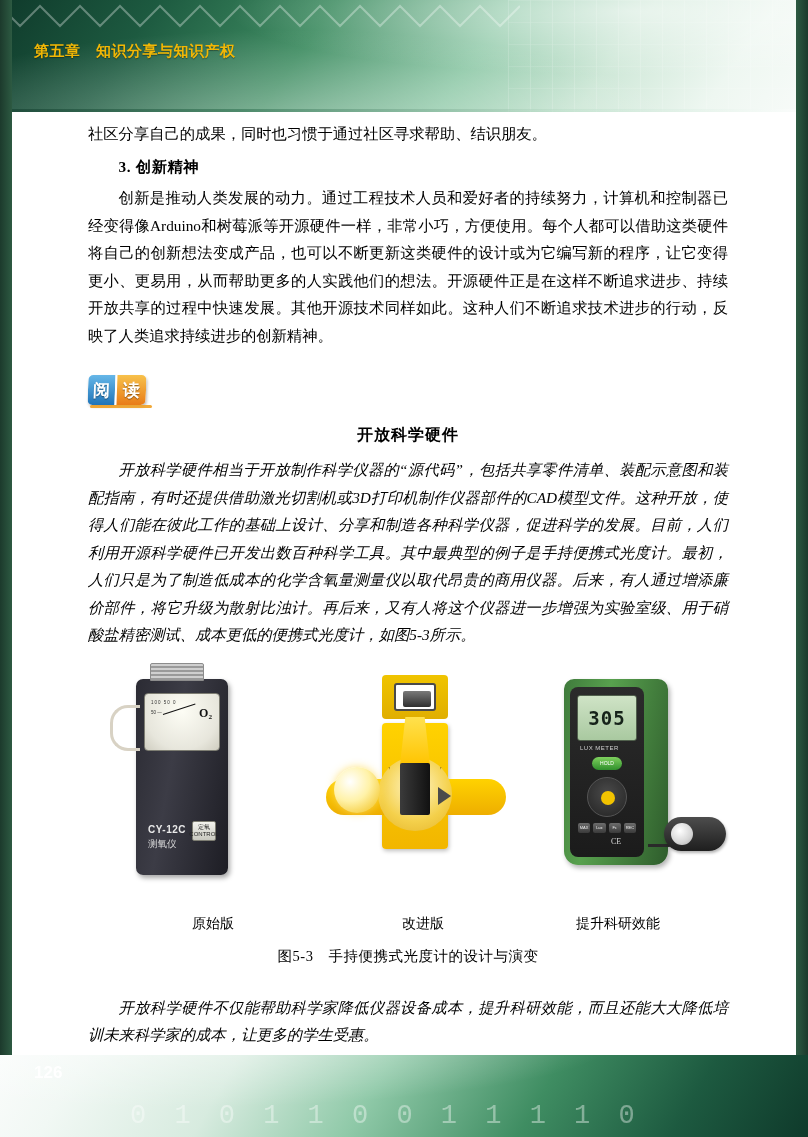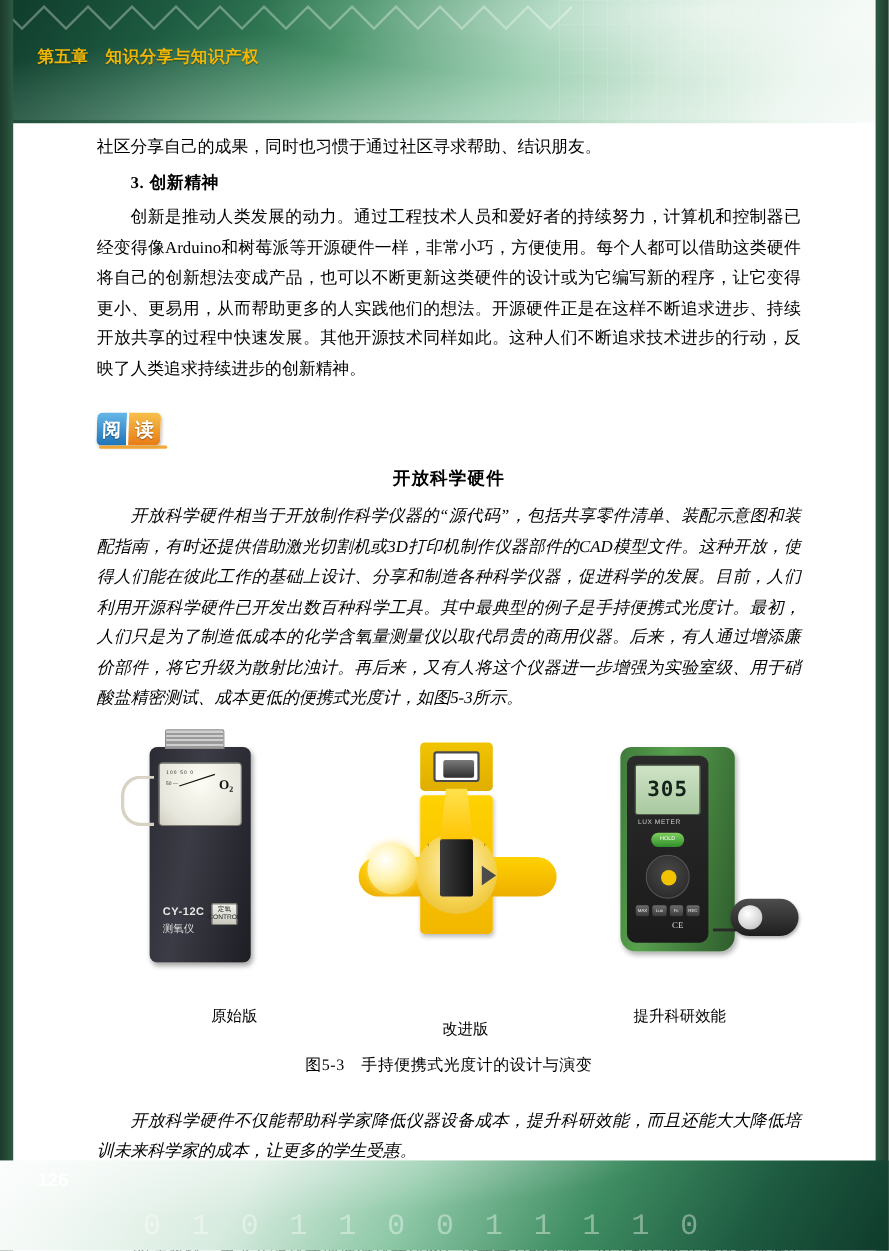--- a/index.html
+++ b/index.html
@@ -534,21 +534,21 @@
     content:"";
     position: absolute;
     left: 7px; top: 6px;
     width: 22px; height: 22px;
     border-radius: 50%;
     background: radial-gradient(circle at 40% 35%,#ffffff,#d6d6d6 60%,#a8a8a8);
   }
 
   
   .cap1 { width: 250px; }
-  .cap2 { width: 170px; margin-top: 12px; }
+  .cap2 { width: 170px; }
   .cap3 { width: 220px; }
 </style>
 </head>
 <body>
 
 <div class="page">
 
   <div class="header">
     <svg class="header-wave" viewBox="0 0 520 40" preserveAspectRatio="none">
       <path d="M0,6 L20,26 L40,6 L60,26 L80,6 L100,26 L120,6 L140,26 L160,6 L180,26 L200,6 L220,26 L240,6 L260,26 L280,6 L300,26 L320,6 L340,26 L360,6 L380,26 L400,6 L420,26 L440,6 L460,26 L480,6 L500,26 L520,6" fill="none" stroke="#ffffff" stroke-width="2" opacity="0.6"></path>

